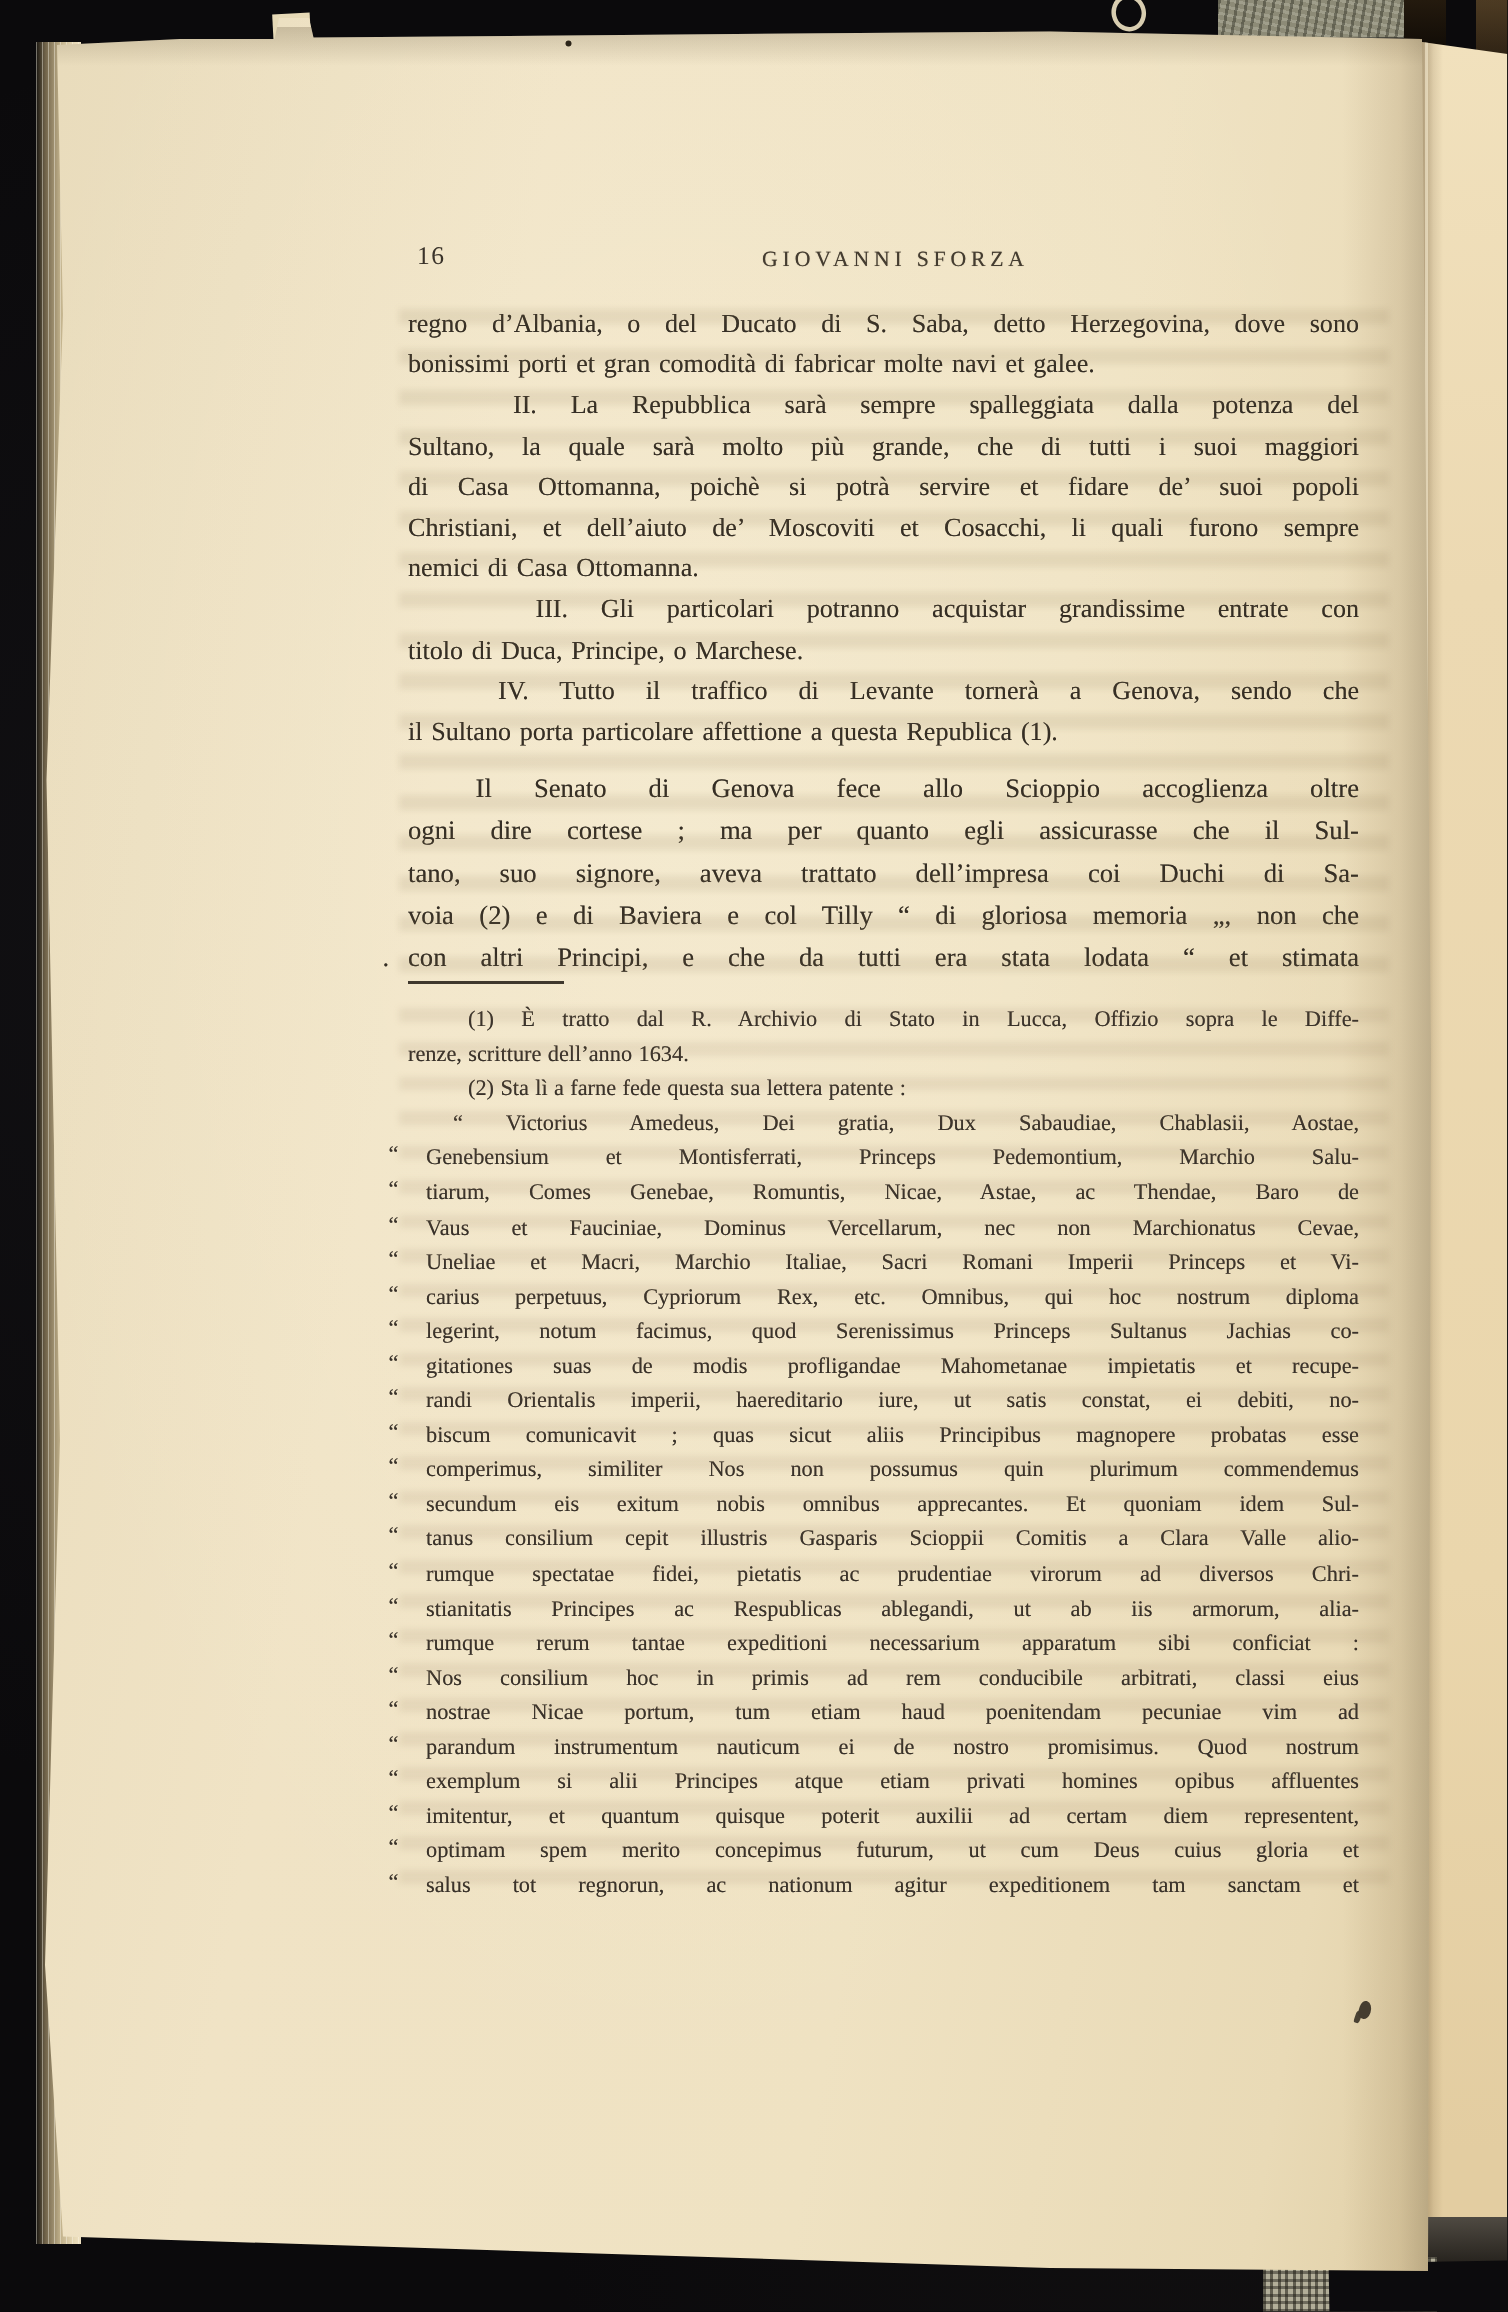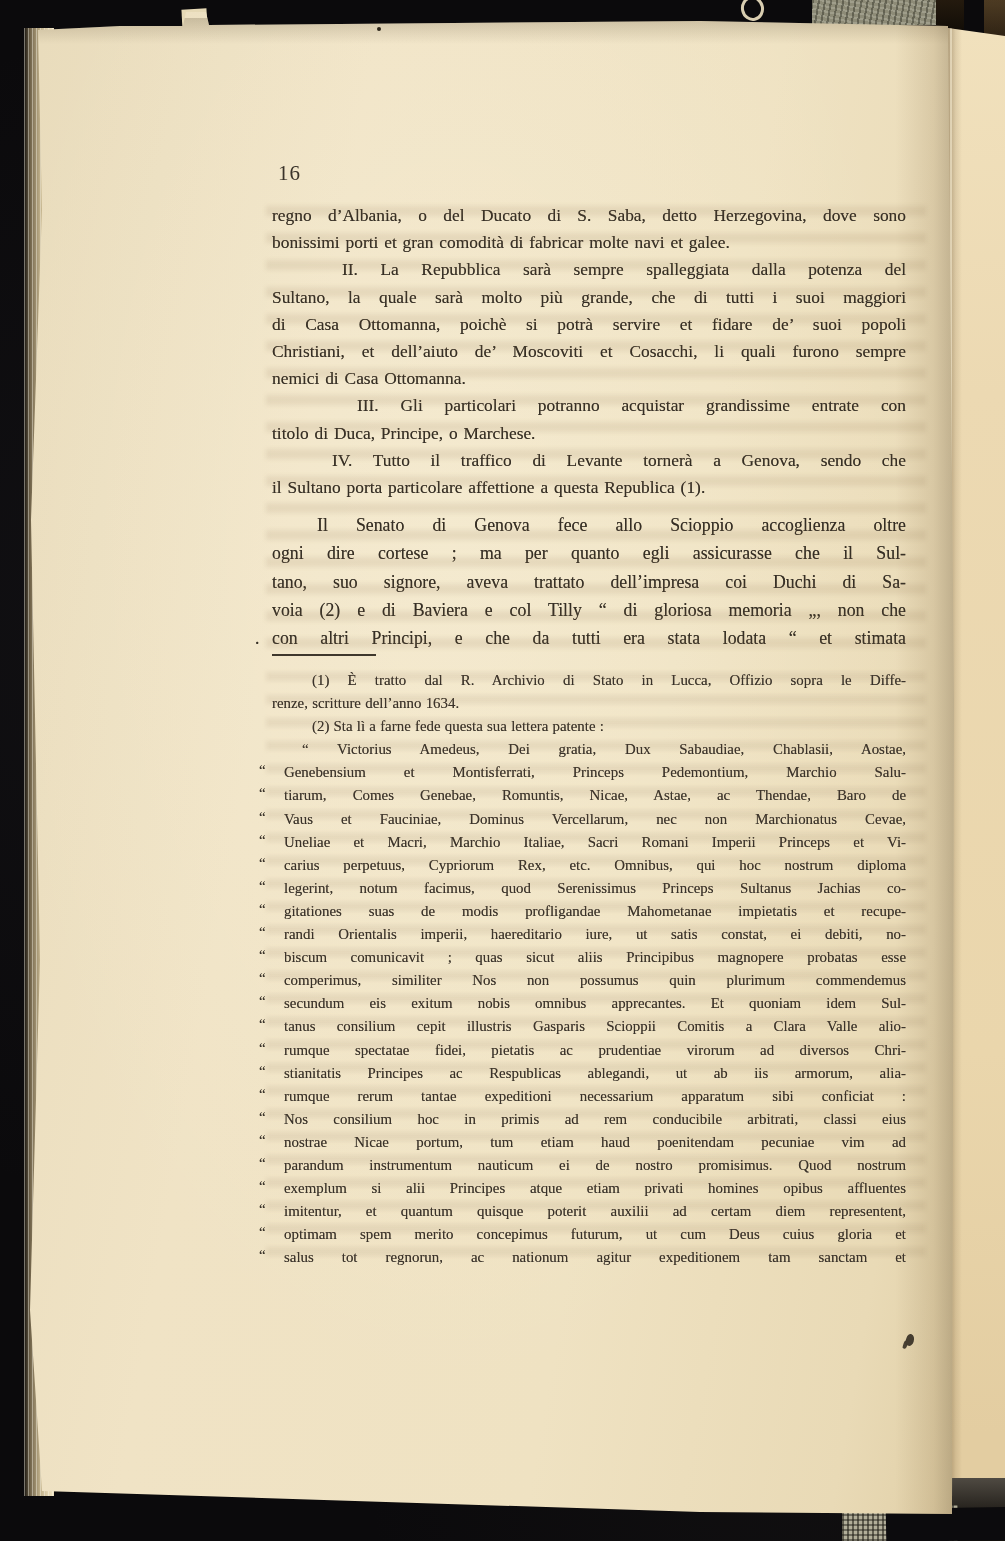--- a/index.html
+++ b/index.html
@@ -102,21 +102,21 @@
   .bleed{
     position:absolute;left:266px;width:660px;z-index:6;pointer-events:none;
     background:repeating-linear-gradient(180deg, rgba(138,114,80,.12) 0 10px, rgba(138,114,80,0) 10px 27px);
     filter:blur(2px);
   }
   #bleed-upper{top:206px;height:446px;}
   #bleed-lower{top:672px;height:592px;background:repeating-linear-gradient(180deg, rgba(138,114,80,.11) 0 9px, rgba(138,114,80,0) 9px 23px);}
   
   .folio{
     position:absolute;left:278px;top:161px;z-index:7;
-    font-size:21px;color:#3a332a;letter-spacing:1px;
+    font-size:17px;color:#3a332a;letter-spacing:1px;
   }
   .runhead{
     position:absolute;left:272px;top:165px;width:650px;z-index:7;
     text-align:center;font-size:14.5px;letter-spacing:3.2px;color:#443c30;
     text-shadow:0 0 .5px rgba(60,50,35,.6);
   }
   
   .txt{
     position:absolute;left:272px;width:634px;z-index:7;color:#352e25;
     text-shadow:0 0 .4px rgba(55,45,30,.55);
@@ -154,20 +154,21 @@
 <div class="thread-loop"></div>
 <div class="page-tab"></div>
 <div class="deckle"></div>
 <div class="next-page"></div>
 <div class="below-next"></div>
 <div class="tailband"></div>
 <div class="tail-blot"></div>
 
 <div class="page">
   <div class="folio">16</div>
+  <div class="runhead">GIOVANNI SFORZA</div>
 
   <div class="txt" id="blk-upper">
       <div class="tline just"><span>regno d’Albania, o del Ducato di S. Saba, detto Herzegovina, dove sono</span></div>
       <div class="tline"><span>bonissimi porti et gran comodità di fabricar molte navi et galee.</span></div>
       <div class="tline just" style="text-indent: 70px;"><span>II. La Repubblica sarà sempre spalleggiata dalla potenza del</span></div>
       <div class="tline just"><span>Sultano, la quale sarà molto più grande, che di tutti i suoi maggiori</span></div>
       <div class="tline just"><span>di Casa Ottomanna, poichè si potrà servire et fidare de’ suoi popoli</span></div>
       <div class="tline just"><span>Christiani, et dell’aiuto de’ Moscoviti et Cosacchi, li quali furono sempre</span></div>
       <div class="tline"><span>nemici di Casa Ottomanna.</span></div>
       <div class="tline just" style="text-indent: 85px;"><span>III. Gli particolari potranno acquistar grandissime entrate con</span></div>

